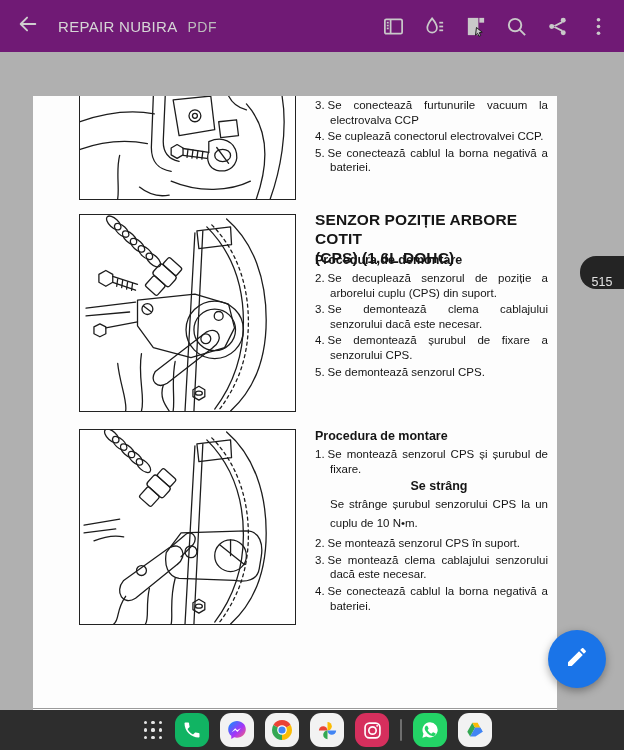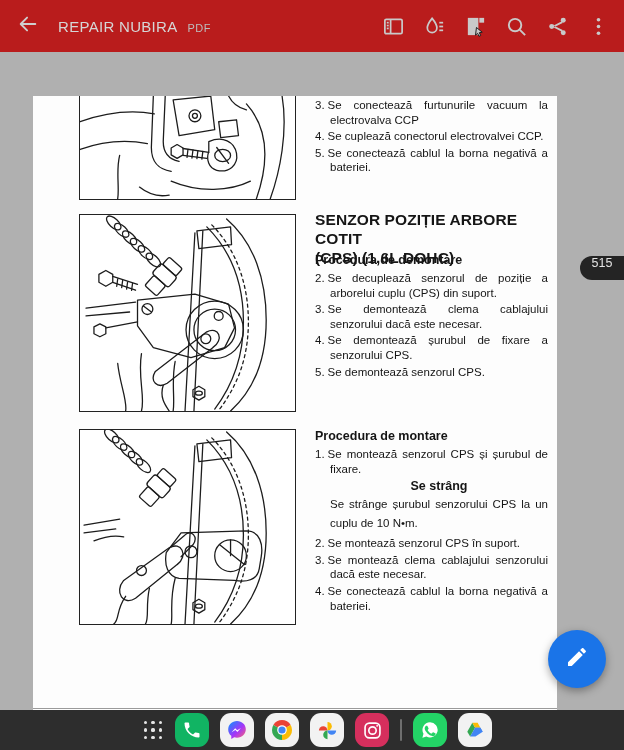--- a/index.html
+++ b/index.html
@@ -2,26 +2,26 @@
 <html><head>
 <meta charset="utf-8">
 <style>
   * { margin:0; padding:0; box-sizing:border-box; }
   html,body { width:624px; height:750px; overflow:hidden; background:#b0b0b0;
     font-family:"Liberation Sans", sans-serif; }
   .screen { position:relative; width:624px; height:750px; }
 
   
   .app-bar { position:absolute; top:0; left:0; width:624px; height:52px;
-    background:#b91c1c; display:flex; align-items:center; z-index:5; }
+    background:#701a75; display:flex; align-items:center; z-index:5; }
   .back-btn { width:44px; height:44px; margin-left:6px; display:flex;
     align-items:center; justify-content:center; }
   .title-wrap { display:flex; align-items:baseline; margin-left:8px; flex:1; min-width:0; }
   .doc-title { color:#d6d6d6; font-size:15px; letter-spacing:.3px; }
-  .doc-type { color:#bdbdbd; font-size:11px; margin-left:10px; letter-spacing:.5px; }
+  .doc-type { color:#bdbdbd; font-size:14px; margin-left:10px; letter-spacing:.5px; }
   .bar-actions { display:flex; align-items:center; gap:17px; margin-right:14px; }
   .bar-icon { width:24px; height:24px; display:flex; align-items:center; justify-content:center; }
   .bar-icon svg { display:block; }
 
   
   .canvas { position:absolute; top:52px; left:0; width:624px; height:658px;
     background:#b0b0b0;margin-top:44px; }
   .page { position:absolute; top:0; left:33px; width:524px; height:658px; background:#fdfdfd; }
 
   .figure { position:absolute; left:46px; width:217px; border:1.6px solid #222;
@@ -43,23 +43,23 @@
   .tighten-note { font-size:11.5px; line-height:19px; padding-left:15px;
     margin-bottom:3px; text-align:justify; }
 
   .page-sep { position:absolute; left:0; top:612px; width:524px; height:1px; background:#9a9a9a; }
   .page-footer { position:absolute; left:22px; top:628px; width:492px;
     border-bottom:2px solid #111; padding:0 0 2px 7px; font-size:12.5px;
     color:#111; letter-spacing:.2px; white-space:pre; }
   .page-footer .f-code { margin-right:10px; }
 
   
-  .page-badge { position:absolute; right:0; top:160px; width:44px; height:24px;
+  .page-badge { position:absolute; right:0; top:160px; width:44px; height:33px;
     background:rgba(24,24,24,.92); border-radius:16px 0 0 16px; display:flex;
-    align-items:flex-start; justify-content:center; color:#e3e3e3; font-size:12.5px; }
+    align-items:flex-end; justify-content:center; color:#e3e3e3; font-size:12.5px; }
 
   
   .fab { position:absolute; left:548px; top:630px; width:58px; height:58px;
     border-radius:50%; background:#1a74e8; display:flex; align-items:center;
     justify-content:center; box-shadow:0 3px 8px rgba(0,0,0,.35); z-index:6; }
 
   
   .nav-bar { position:absolute; bottom:0; left:0; width:624px; height:40px;
     background:#2d2d2d; display:flex; align-items:center; gap:11px;
     padding-left:142px; z-index:5; }

